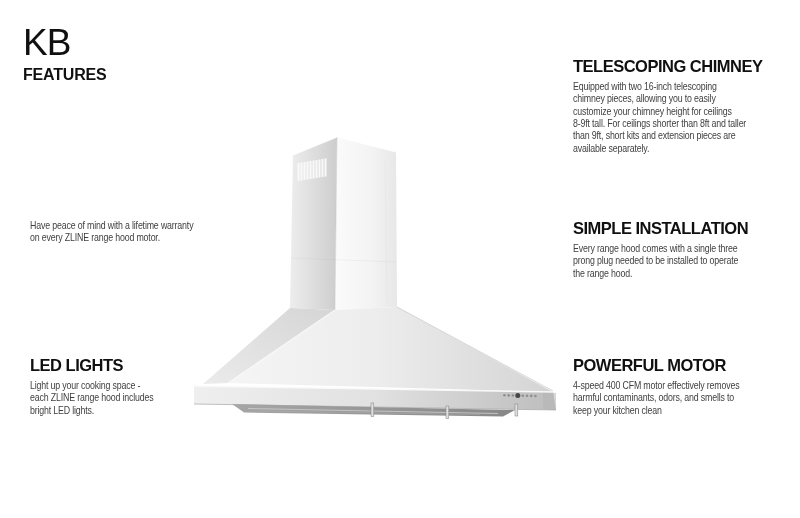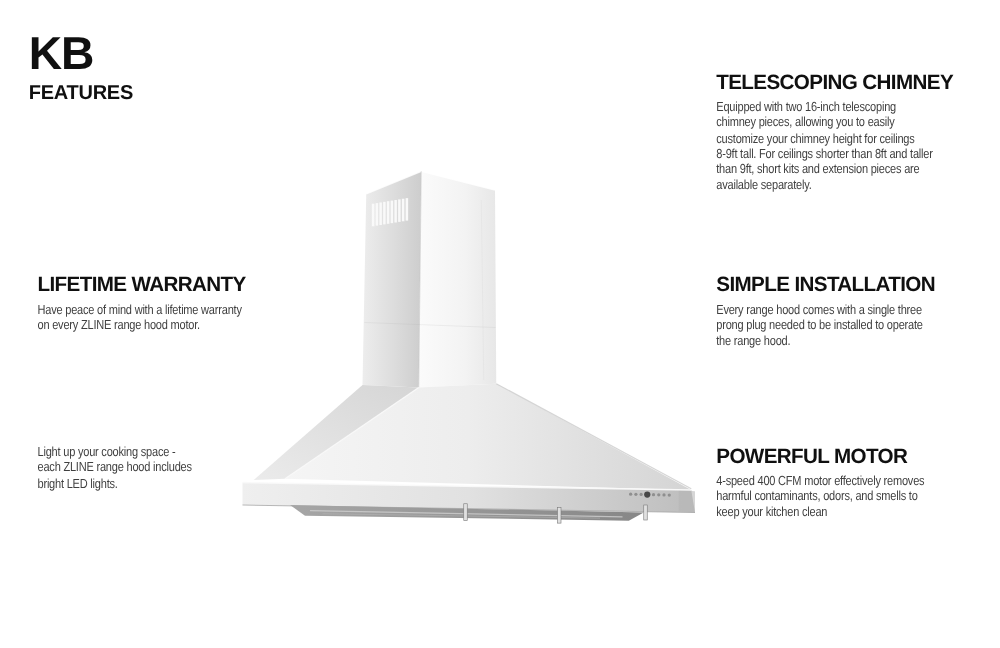--- a/index.html
+++ b/index.html
@@ -11,21 +11,21 @@
   html,body{margin:0;padding:0;background:#fff;}
   .canvas{
     position:relative;
     width:800px;height:518px;
     background:var(--bg);
     font-family:"Liberation Sans", sans-serif;
     overflow:hidden;
   }
   .brand{position:absolute;left:23px;top:24px;color:var(--heading);}
   .brand-title{
-    font-size:37px;font-weight:bold;letter-spacing:-1px;line-height:1;
+    font-size:37px;font-weight:normal;letter-spacing:-1px;line-height:1;
   }
   .brand-sub{
     font-size:16px;font-weight:bold;letter-spacing:-0.2px;margin-top:5px;
   }
   .feature{position:absolute;width:250px;}
   .feature h2{
     margin:0 0 4px 0;
     font-size:16.5px;font-weight:bold;color:var(--heading);
     letter-spacing:-0.5px;line-height:1.15;
     white-space:nowrap;
@@ -151,33 +151,33 @@
     <h2>TELESCOPING CHIMNEY</h2>
     <p>Equipped with two 16-inch telescoping
 chimney pieces, allowing you to easily
 customize your chimney height for ceilings
 8-9ft tall. For ceilings shorter than 8ft and taller
 than 9ft, short kits and extension pieces are
 available separately.</p>
   </section>
 
   <section class="feature fb-lifetime">
-    <h2>LIFETIME WARRANTY</h2>
     <p>Have peace of mind with a lifetime warranty
 on every ZLINE range hood motor.</p>
   </section>
 
   <section class="feature fb-simple">
     <h2>SIMPLE INSTALLATION</h2>
     <p>Every range hood comes with a single three
 prong plug needed to be installed to operate
 the range hood.</p>
   </section>
 
   <section class="feature fb-led">
+    <h2>LED LIGHTS</h2>
     <p>Light up your cooking space -
 each ZLINE range hood includes
 bright LED lights.</p>
   </section>
 
   <section class="feature fb-motor">
     <h2>POWERFUL MOTOR</h2>
     <p>4-speed 400 CFM motor effectively removes
 harmful contaminants, odors, and smells to
 keep your kitchen clean</p>

